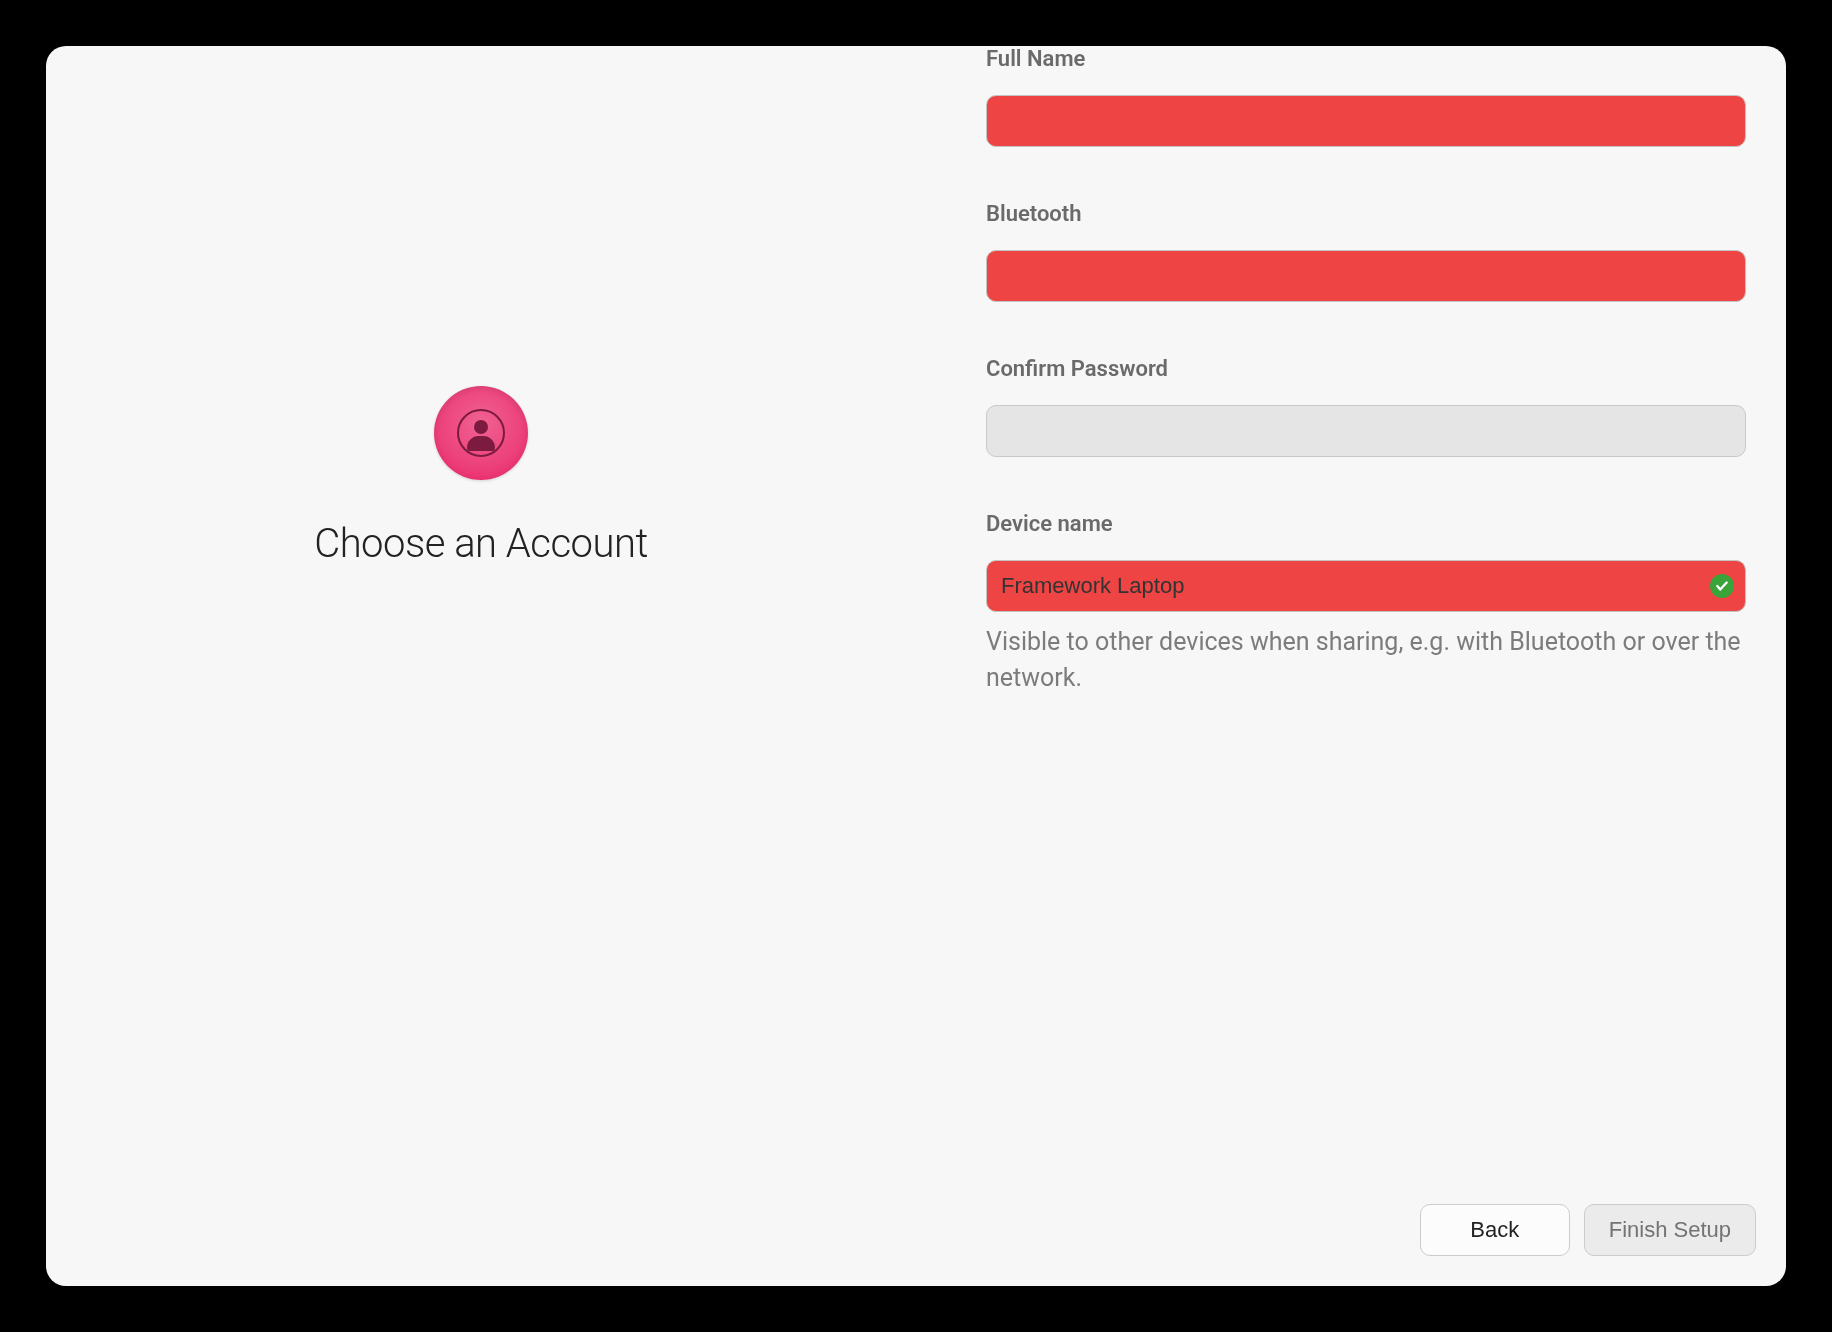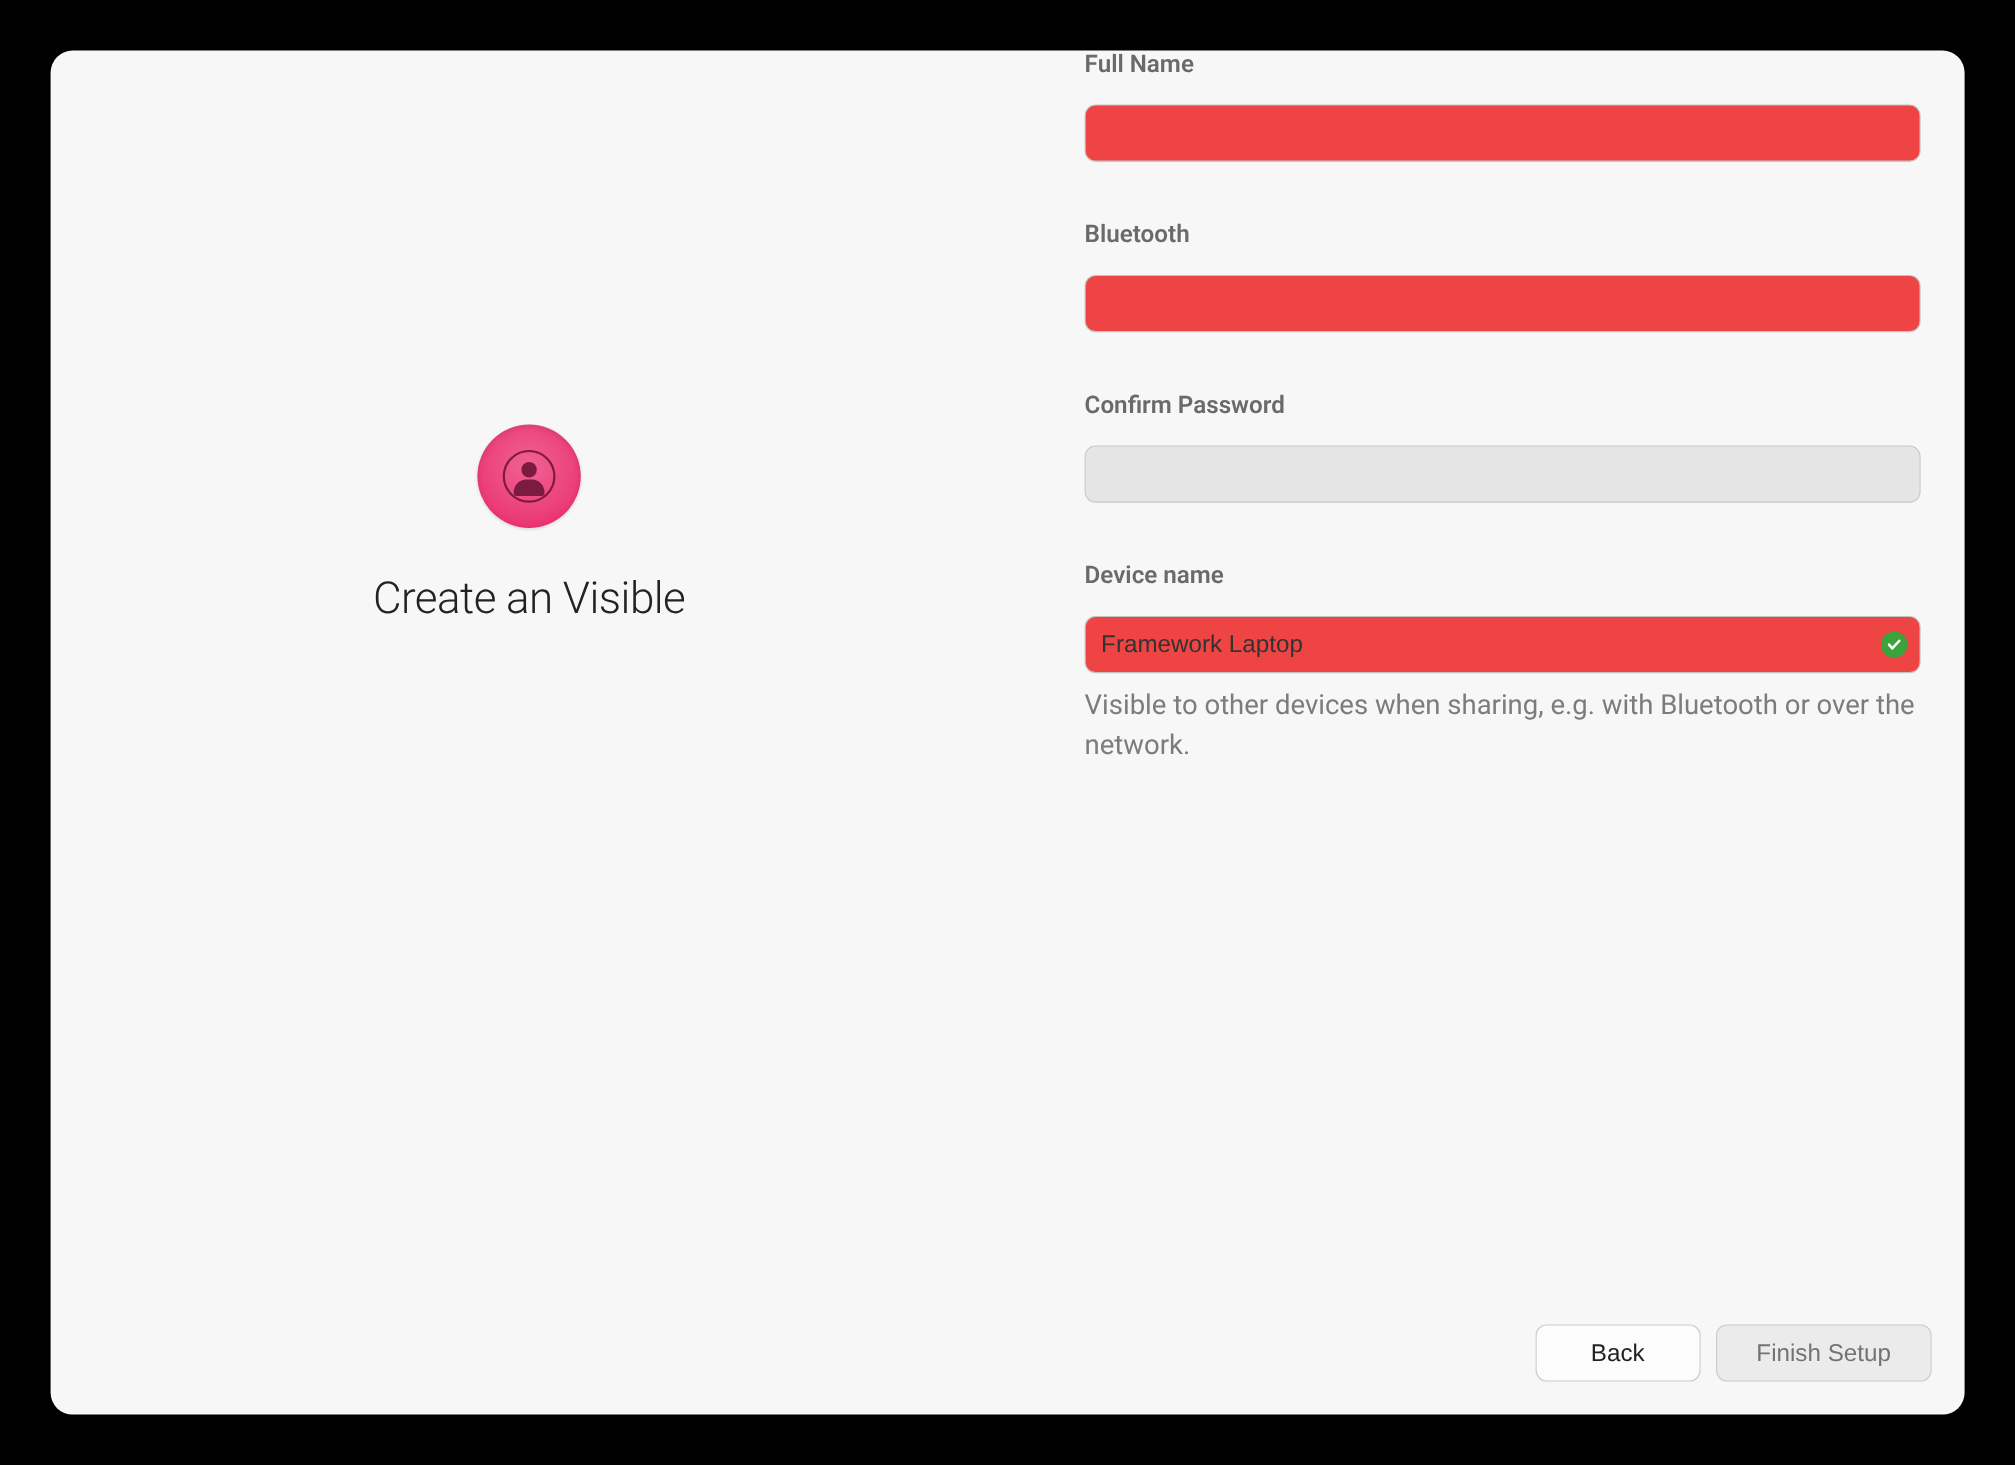--- a/index.html
+++ b/index.html
@@ -149,21 +149,21 @@
     .button-bar {
       position: absolute;
       bottom: 30px;
       right: 30px;
       display: flex;
       gap: 14px;
     }
     .btn {
       min-width: 150px;
       height: 52px;
-      padding: 0 36px;
+      padding: 0 24px;
       font-size: 22px;
       border-radius: 10px;
       border: 1px solid #cccccc;
       background: #fcfcfc;
       color: #222;
       cursor: pointer;
     }
     .btn.disabled {
       background: #ebebeb;
       color: #737373;
@@ -175,21 +175,21 @@
 
 <div class="window">
 
   <div class="left-panel">
     <div class="avatar-circle">
       <div class="avatar-icon-outer">
         <div class="avatar-head"></div>
         <div class="avatar-body"></div>
       </div>
     </div>
-    <h1 class="page-title">Create an Visible</h1>
+    <h1 class="page-title">Choose an Account</h1>
   </div>
 
   <div class="right-panel">
 
     <div class="form-group">
       <label class="field-label">Full Name</label>
       <input type="text" class="text-input" value="" style="">
     </div>
 
     <div class="form-group">

